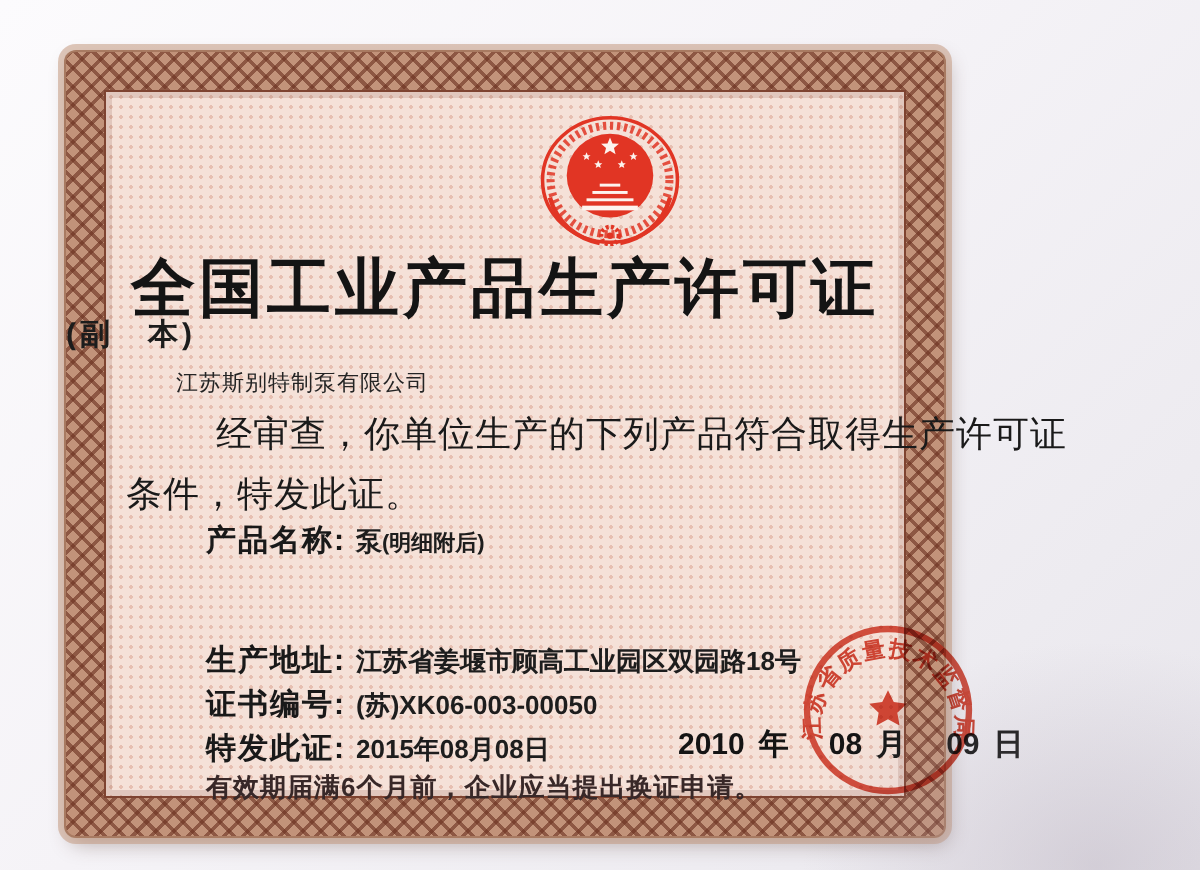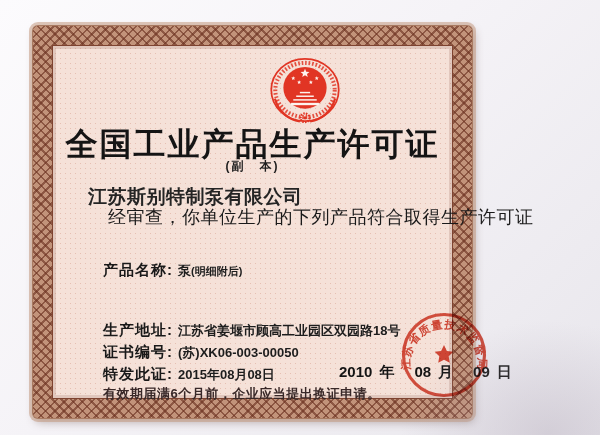--- a/index.html
+++ b/index.html
@@ -41,26 +41,26 @@
     box-shadow: inset 0 0 0 3px rgba(126,67,48,.16);
   }
   
   .emblem { position:absolute; left:235px; top:31px; width:74px; height:66px; }
   .title {
     position:absolute; left:0; top:97px; width:100%; text-align:center;
     font-size:32px; font-weight:bold; letter-spacing:2px; color:#141414;
     white-space:nowrap;
   }
   .subtitle {
-    position:absolute; left:0; top:132px; width:100%; text-align:center;
-    font-size:12px; font-weight:600; letter-spacing:2px; color:#1c1c1c;
+    position:absolute; left:0; top:132px; width:100%; text-align:left;
+    font-size:15px; font-weight:600; letter-spacing:2px; color:#1c1c1c;
   }
   .company {
     position:absolute; left:55px; top:158px;
-    font-size:19px; font-weight:bold; color:#242424; letter-spacing:.5px;
+    font-size:11px; font-weight:normal; color:#242424; letter-spacing:.5px;
     white-space:nowrap;
   }
   .body-text {
     position:absolute; left:30px; top:176px; width:490px;
     font-size:18px; font-weight:normal; color:#1a1a1a; line-height:30px;
     letter-spacing:.5px;
   }
   .body-text .line1 { padding-left:45px; white-space:nowrap; }
   .body-text .line2 { white-space:nowrap; }
   .row { position:absolute; left:70px; white-space:nowrap; color:#1b1b1b; }
@@ -116,20 +116,21 @@
       <circle cx="50" cy="83" r="6" fill="none" stroke="#e13524" stroke-width="3" stroke-dasharray="2 1.6"></circle>
       <circle cx="50" cy="83" r="2.2" fill="#e13524"></circle>
     </svg>
 
     <div class="title">全国工业产品生产许可证</div>
     <div class="subtitle">(副　本)</div>
     <div class="company">江苏斯别特制泵有限公司</div>
 
     <div class="body-text">
       <div class="line1">经审查，你单位生产的下列产品符合取得生产许可证</div>
+      <div class="line2">条件，特发此证。</div>
     </div>
 
     <div class="row row-product">
       <span class="lbl">产品名称:</span><span class="val">泵</span><span class="suffix">(明细附后)</span>
     </div>
 
 
     <div class="row row-prodaddr">
       <span class="lbl">生产地址:</span><span class="val">江苏省姜堰市顾高工业园区双园路18号</span>
     </div>

